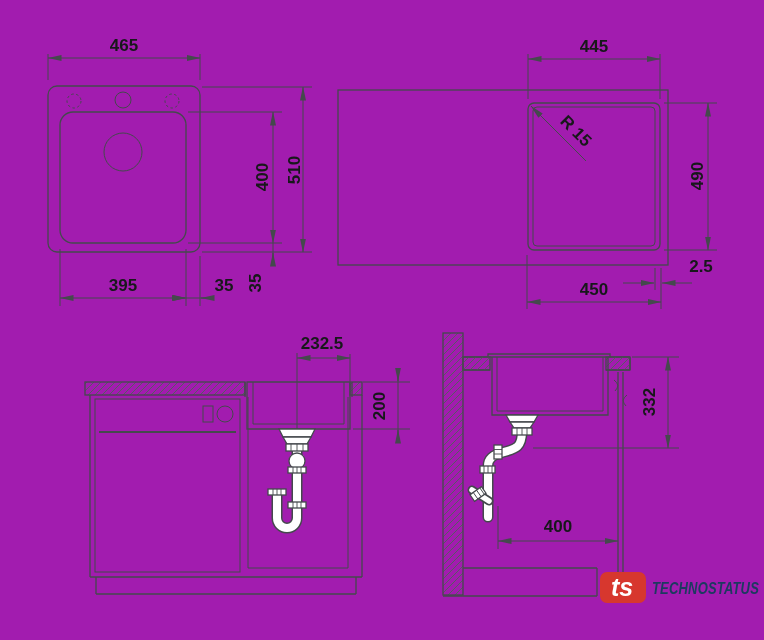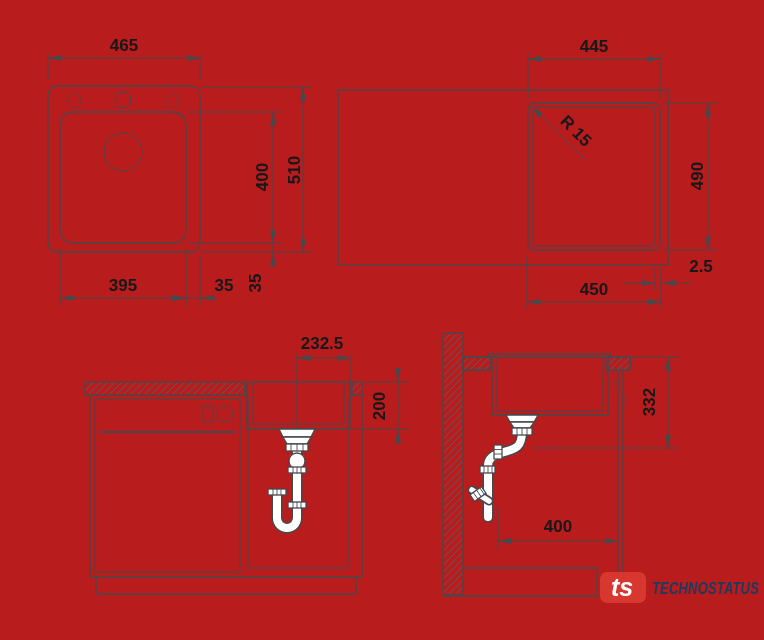--- a/index.html
+++ b/index.html
@@ -1,16 +1,16 @@
 <!DOCTYPE html>
 <html><head>
 <meta charset="utf-8">
 <style>
   html,body{margin:0;padding:0;background:#ffffff;}
-  #canvas{position:relative;width:764px;height:640px;background:#b91c1c;overflow:hidden;
+  #canvas{position:relative;width:764px;height:640px;background:#a21caf;overflow:hidden;
           font-family:"Liberation Sans",sans-serif;}
   svg text{font-family:"Liberation Sans",sans-serif;}
   .ln{stroke:#45494d;stroke-width:1.3;fill:none;}
   .thin{stroke:#45494d;stroke-width:1;fill:none;}
   .wht{fill:#ffffff;stroke:#45494d;stroke-width:1.3;}
   .hatch{fill:url(#hA);stroke:#45494d;stroke-width:1.3;}
   .dimln{stroke:#45494d;stroke-width:1;fill:none;}
   .dim{font-weight:bold;font-size:17px;fill:#17181a;}
   .pipeO{stroke:#45494d;stroke-width:11;fill:none;stroke-linecap:round;}
   .pipeI{stroke:#ffffff;stroke-width:8;fill:none;stroke-linecap:round;}

